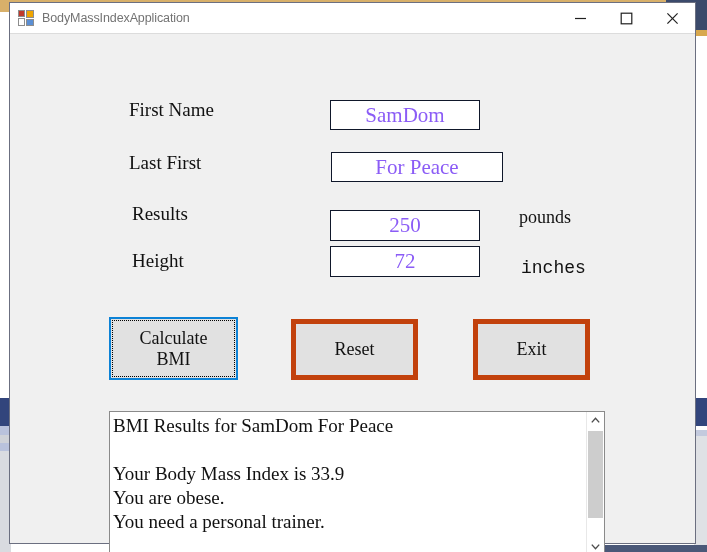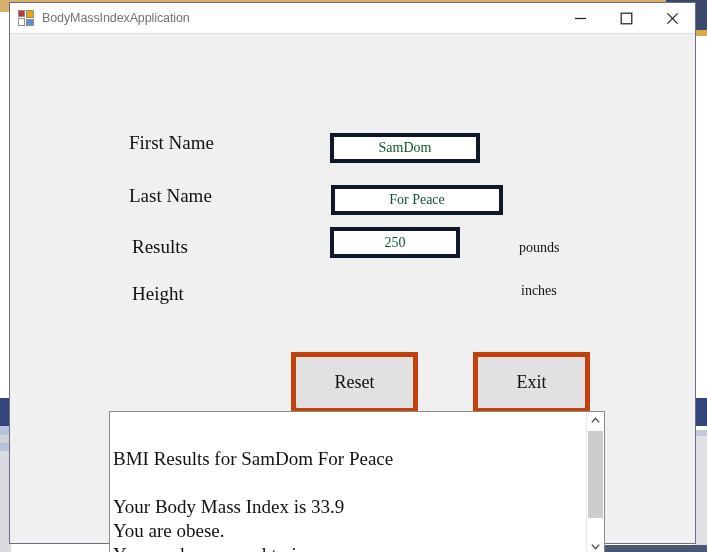--- a/index.html
+++ b/index.html
@@ -104,43 +104,42 @@
 
   
   #client {
     flex: 1 1 auto;
     position: relative;
     background: #f0f0f0;
   }
 
   .serif {
     font-family: "Liberation Serif", "DejaVu Serif", serif;
-    margin-top: 33px;
   }
 
   .field-label {
     position: absolute;
     font-size: 19px;
     color: #111111;
     white-space: nowrap;
   }
   .unit-label {
     position: absolute;
-    font-size: 14px;
+    font-size: 18px;
     color: #111111;
     white-space: nowrap;
   }
 
   .text-input {
     position: absolute;
     background: #ffffff;
-    border: 4px solid #0f172a;
-    box-sizing: border-box;
-    font-size: 14px;
-    color: #14532d;
+    border: 1px solid #0f172a;
+    box-sizing: border-box;
+    font-size: 21px;
+    color: #8b5cf6;
     text-align: center;
     padding: 0;
     outline: none;
     line-height: 1;
   }
 
   .form-button {
     position: absolute;
     background: #e1e1e1;
     border: 5px solid #c2410c;
@@ -270,30 +269,36 @@
         </svg>
       </div>
     </div>
   </div>
 
   <div id="client">
 
     <div class="field-label serif" style="left:119px; top:65px;">First Name</div>
     <input class="text-input serif" style="left: 320px; top: 66px; width: 150px; height: 30px;" value="SamDom">
 
-    <div class="field-label serif" style="left:119px; top:118px;">Last Name</div>
+    <div class="field-label serif" style="left:119px; top:118px;">Last First</div>
     <input class="text-input serif" style="left: 321px; top: 118px; width: 172px; height: 30px;" value="For Peace">
 
     <div class="field-label serif" style="left:122px; top:169px;">Results</div>
-    <input class="text-input serif" style="left: 320px; top: 160px; width: 130px; height: 31px;" value="250">
+    <input class="text-input serif" style="left: 320px; top: 176px; width: 150px; height: 31px;" value="250">
     <div class="unit-label serif" style="left:509px; top:173px;">pounds</div>
 
     <div class="field-label serif" style="left:122px; top:216px;">Height</div>
-    <div class="unit-label serif" style="left:511px; top:216px;">inches</div>
-
+    <input class="text-input serif" style="left: 320px; top: 212px; width: 150px; height: 31px;" value="72">
+    <div class="unit-label serif" style="left:511px; top:224px;font-family:Liberation Mono, monospace;">inches</div>
+
+    <div class="form-button focused serif" style="left:99px; top:283px; width:129px; height:63px;">
+      <span class="focus-ring"></span>
+      <span style="white-space:pre-line;">Calculate
+BMI</span>
+    </div>
 
     <div class="form-button serif" style="left:281px; top:285px; width:127px; height:61px;">
       <span>Reset</span>
     </div>
 
     <div class="form-button serif" style="left:463px; top:285px; width:117px; height:61px;">
       <span>Exit</span>
     </div>
 
     <div id="results-box">

